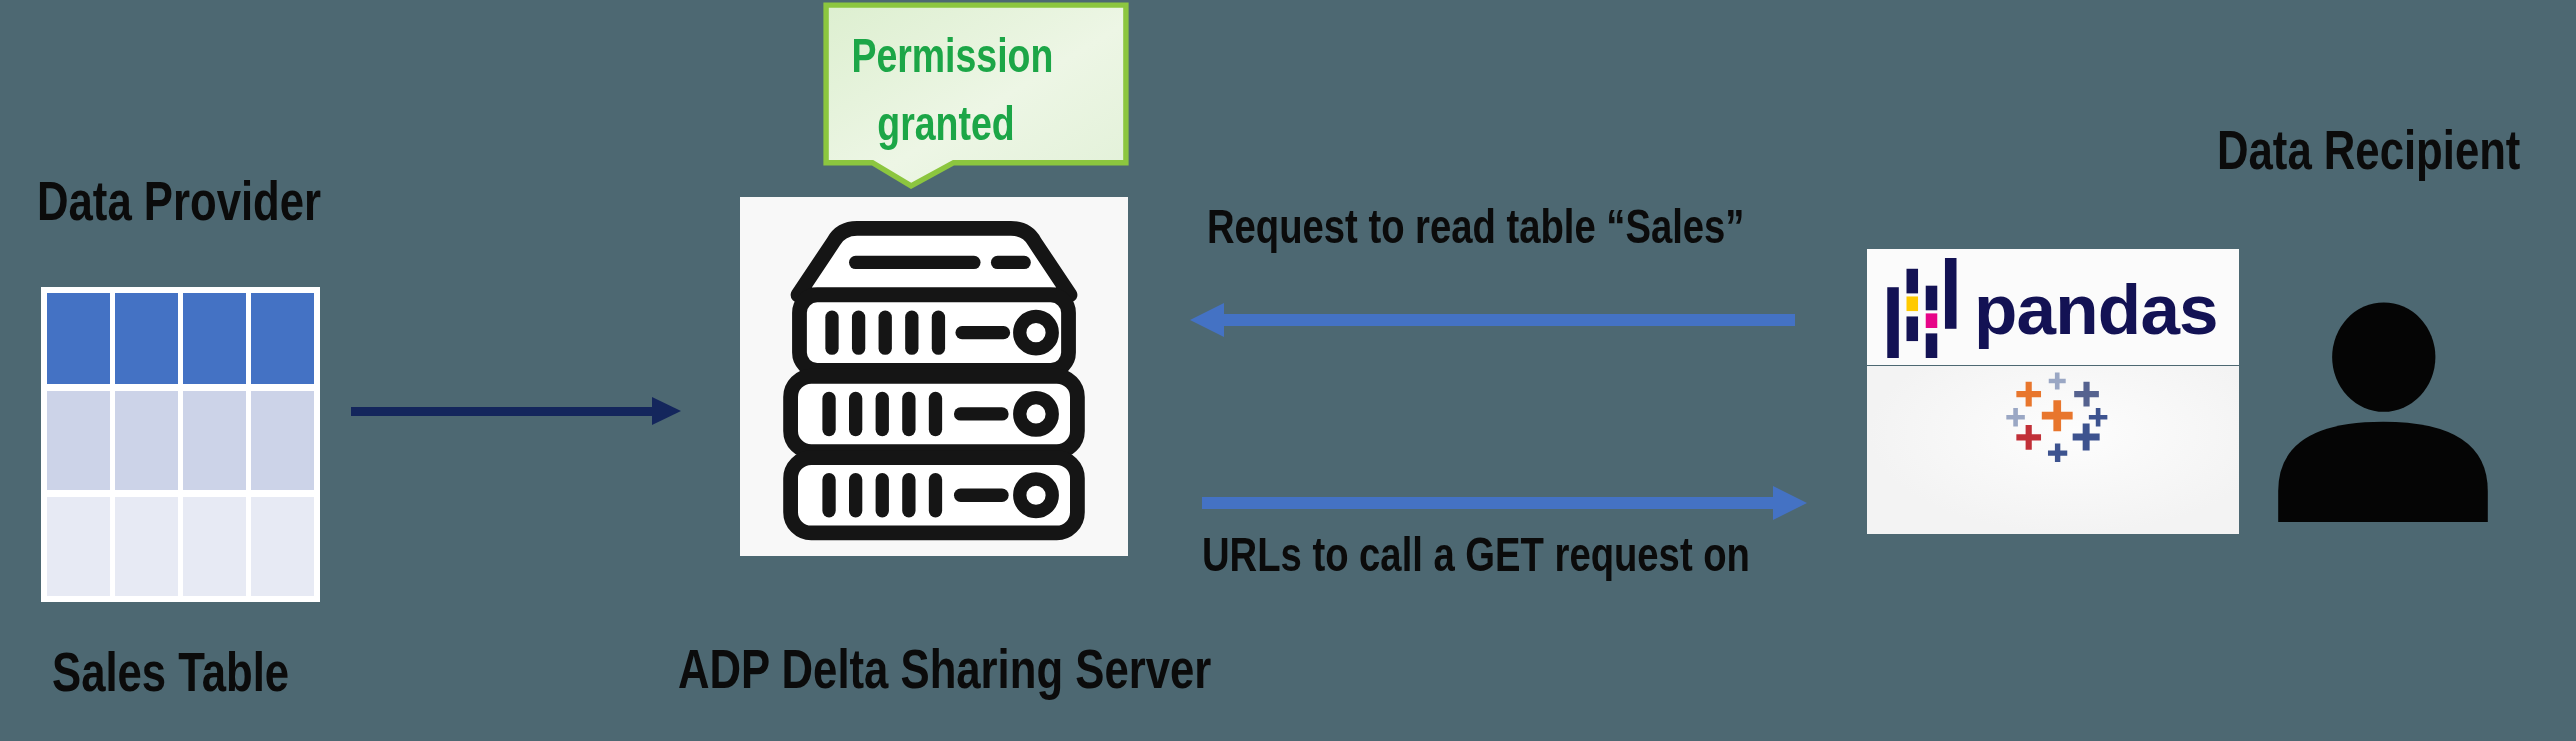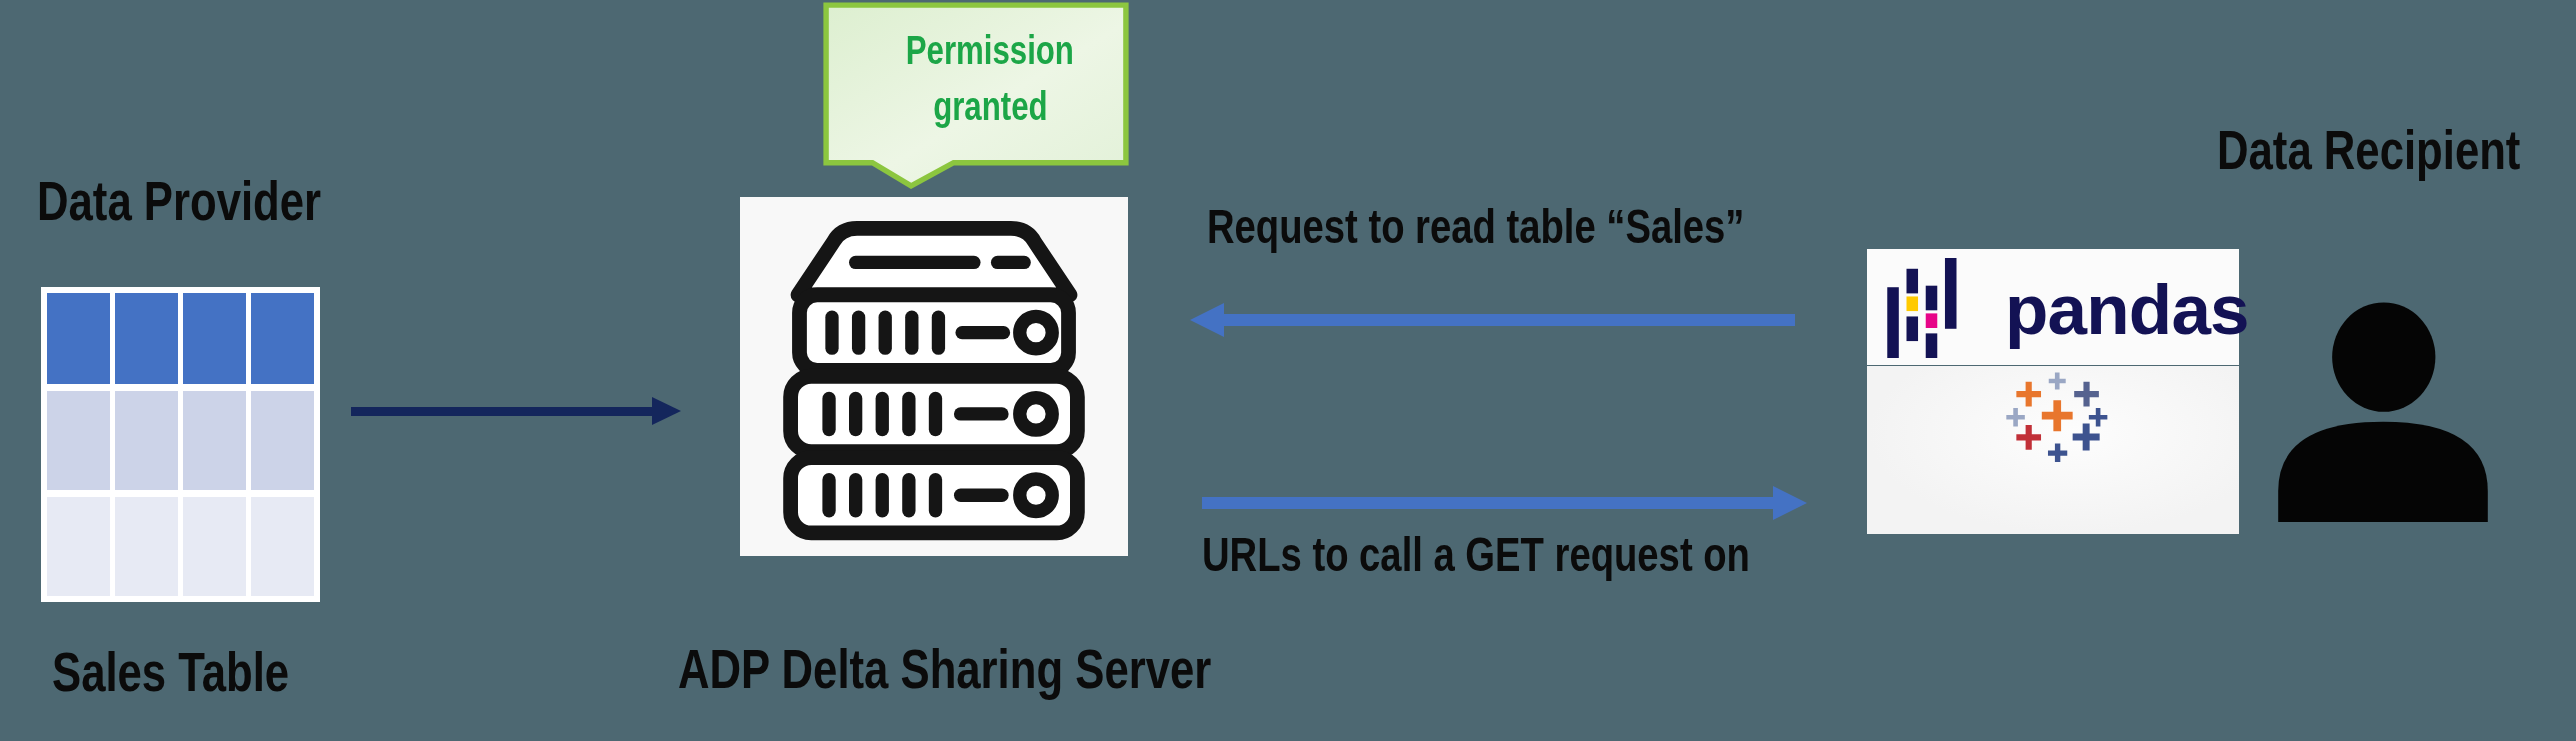--- a/index.html
+++ b/index.html
@@ -61,36 +61,35 @@
   }
 
   
   .callout { position: absolute; left: 823px; top: 1.5px; width: 306px; height: 187px; }
   .callout-text {
     position: absolute;
     left: 0; top: 20px; width: 246px;
     text-align: center;
     color: #1CA647;
     font-weight: 700;
-    font-size: 40px;
+    font-size: 48px;
     line-height: 1.42;
-    padding-left: 44px;
   }
   .callout-text .squeeze { display: inline-block; transform: scaleX(0.78); transform-origin: center top; }
 
   
   .logos-panel { position: absolute; left: 1867px; top: 249px; width: 372px; height: 285px; }
   .pandas-box {
     position: absolute; left: 0; top: 0; width: 372px; height: 116px;
     background: #FBFBFB;
   }
   .pandas-word {
     position: absolute; left: 107px; top: 25px;
     font-size: 71px; font-weight: 700; color: #131254;
-    letter-spacing: -0.8px; line-height: 1; margin-left: 31px;
+    letter-spacing: -0.8px; line-height: 1;
   }
   .tableau-box {
     position: absolute; left: 0; top: 117px; width: 372px; height: 168px;
     background: radial-gradient(ellipse at 55% 40%, #fdfdfd 0%, #f3f3f3 70%);
   }
   .tableau-word {
     position: absolute; left: 7.7px; top: 99px; width: 357px;
     text-align: center;
     font-size: 60px; font-weight: 400; color: #2B4A8B;
     letter-spacing: 9.3px; line-height: 1;

